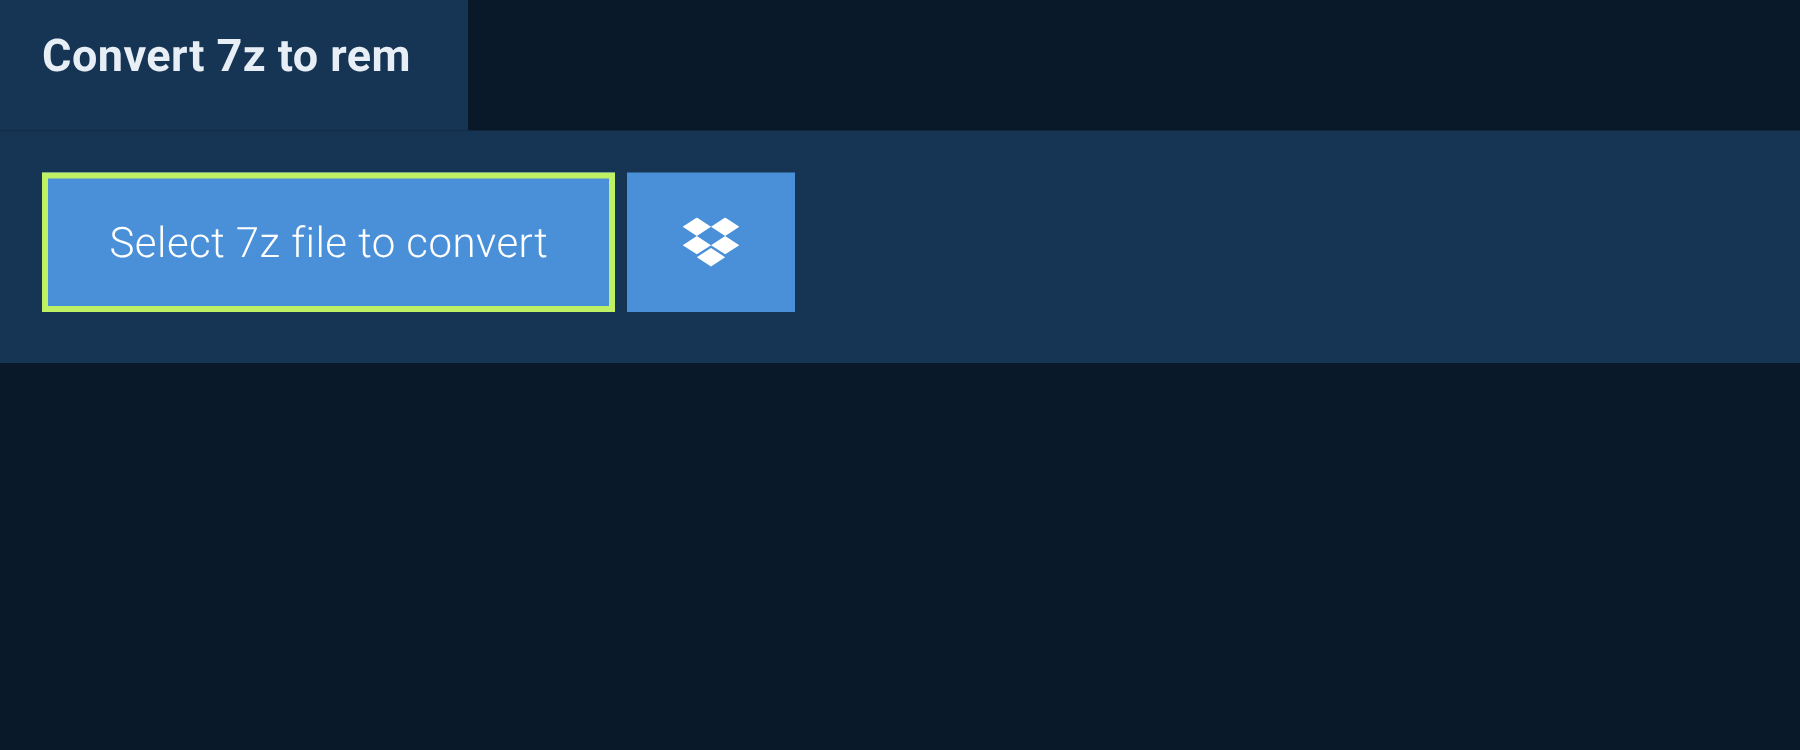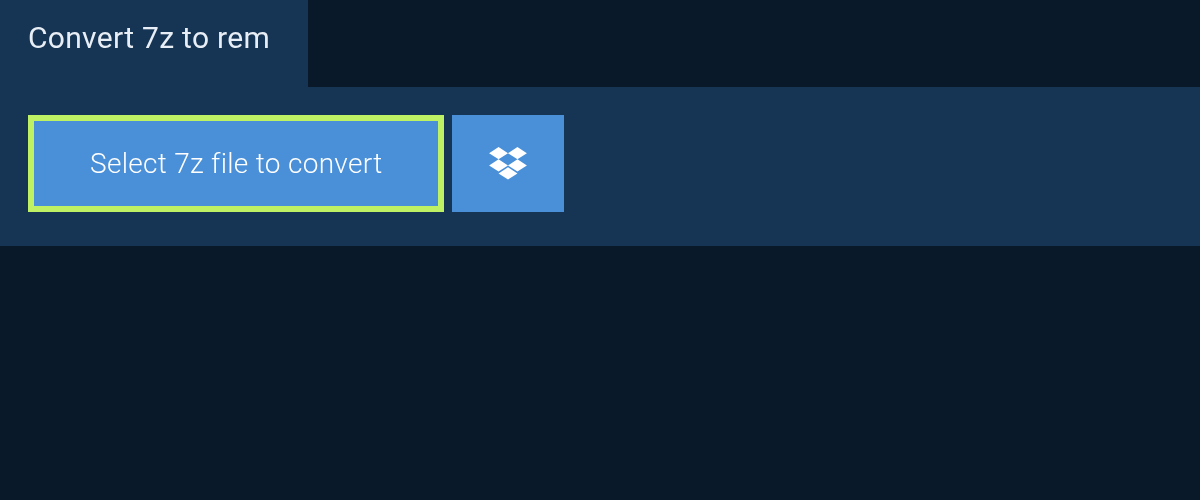--- a/index.html
+++ b/index.html
@@ -14,40 +14,40 @@
       font-family: -apple-system, BlinkMacSystemFont, "Segoe UI", Roboto, sans-serif;
       overflow: hidden;
     }
     .tab-container {
       display: flex;
     }
     .tab {
       background: #163453;
       color: #e8eef5;
       font-size: 30px;
-      font-weight: 400;
+      font-weight: 700;
       padding: 20px 38px 32px 28px;
       letter-spacing: 0.3px;
     }
     .panel {
       background: #163453;
       padding: 28px 28px 34px 28px;
       width: 100%;
     }
     .button-row {
       display: flex;
       gap: 8px;
     }
     .select-button {
       background: #4a90d9;
-      border: 6px solid #bef264;
+      border: 4px solid #bef264;
       color: #ffffff;
       font-size: 28px;
       font-weight: 300;
-      padding: 26px 56px;
+      padding: 26px 41px;
       cursor: pointer;
       letter-spacing: 0.3px;
       display: flex;
       align-items: center;
       justify-content: flex-start;
     }
     .dropbox-button {
       background: #4a90d9;
       width: 112px;
       display: flex;

